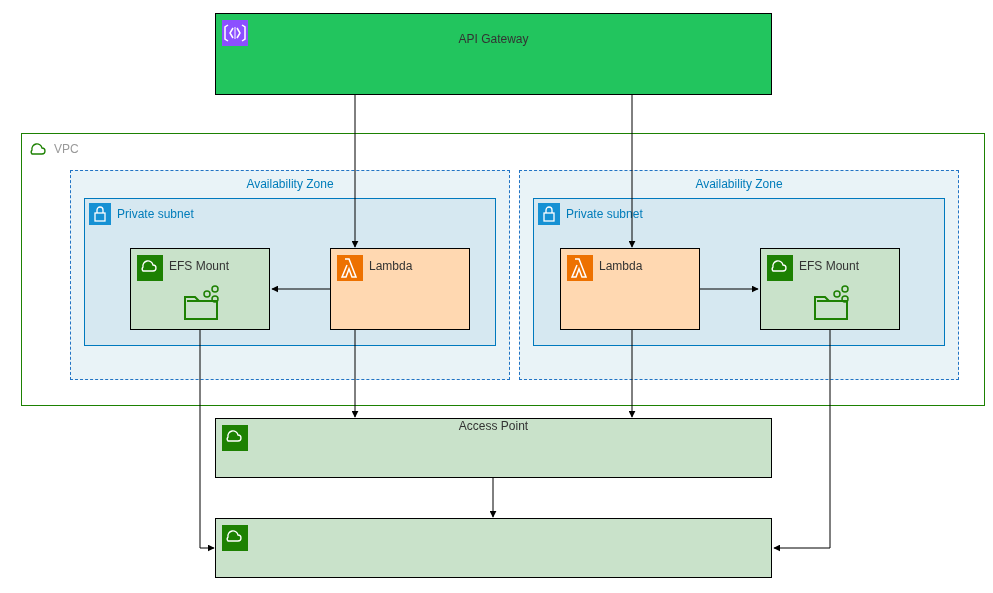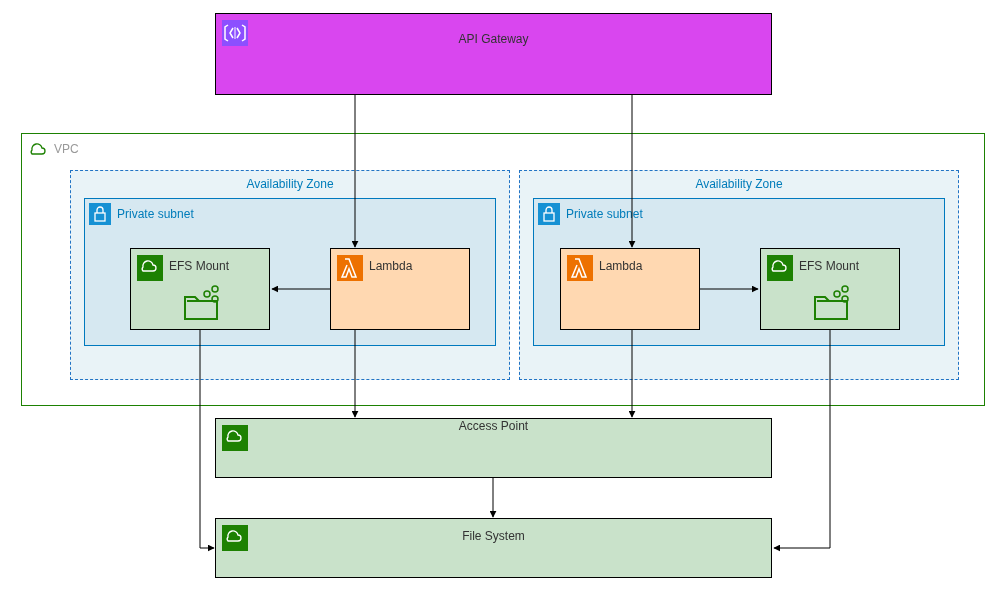--- a/index.html
+++ b/index.html
@@ -5,21 +5,21 @@
   * { box-sizing: border-box; margin: 0; padding: 0; }
   body { font-family: Arial, Helvetica, sans-serif; background: #fff; width: 993px; height: 593px; position: relative; }
   svg.canvas { position: absolute; top: 0; left: 0; }
   .box { position: absolute; }
   .node-label { font-size: 12px; color: #333; }
   .header-label { font-size: 12px; }
 </style>
 </head>
 <body>
 
-<div class="box" style="left:215px; top:13px; width:557px; height:82px; background:#d946ef; border:1px solid #000;">
+<div class="box" style="left:215px; top:13px; width:557px; height:82px; background:#22c55e; border:1px solid #000;">
   <div style="position:absolute; left:6px; top:6px;">
     <svg width="26" height="26" viewBox="0 0 26 26">
       <rect x="0" y="0" width="26" height="26" fill="#8C4FFF"></rect>
       <path d="M6 5 L3 7 L3 19 L6 21 M20 5 L23 7 L23 19 L20 21" stroke="#fff" stroke-width="1.5" fill="none"></path>
       <path d="M11 8 L8 13 L11 18 M15 8 L18 13 L15 18" stroke="#fff" stroke-width="1.5" fill="none"></path>
       <line x1="13" y1="7" x2="13" y2="19" stroke="#fff" stroke-width="1"></line>
     </svg>
   </div>
   <div class="node-label" style="text-align:center; padding-top:18px;">API Gateway</div>
 </div>
@@ -126,21 +126,20 @@
   <div class="node-label" style="text-align:center; ">Access Point</div>
 </div>
 
 <div class="box" style="left:215px; top:518px; width:557px; height:60px; background:#C9E2CA; border:1px solid #000;">
   <div style="position:absolute; left:6px; top:6px;">
     <svg width="26" height="26" viewBox="0 0 26 26">
       <rect width="26" height="26" fill="#1D8102"></rect>
       <path d="M6 12 A5 5 0 0 1 16 10 A3 3 0 0 1 16 16 L6 16 A3 3 0 0 1 6 12 Z" fill="none" stroke="#fff" stroke-width="1.3"></path>
     </svg>
   </div>
-  <div class="node-label" style="text-align:center; padding-top:10px;">File System</div>
 </div>
 
 <svg class="canvas" width="993" height="593">
   <defs>
     <marker id="arrow" viewBox="0 0 10 10" refX="9" refY="5" markerWidth="7" markerHeight="7" orient="auto-start-reverse">
       <path d="M 0 0 L 10 5 L 0 10 z" fill="#000"></path>
     </marker>
   </defs>
 
   <path d="M 355 95 L 355 247" stroke="#000" stroke-width="1" fill="none" marker-end="url(#arrow)"></path>

